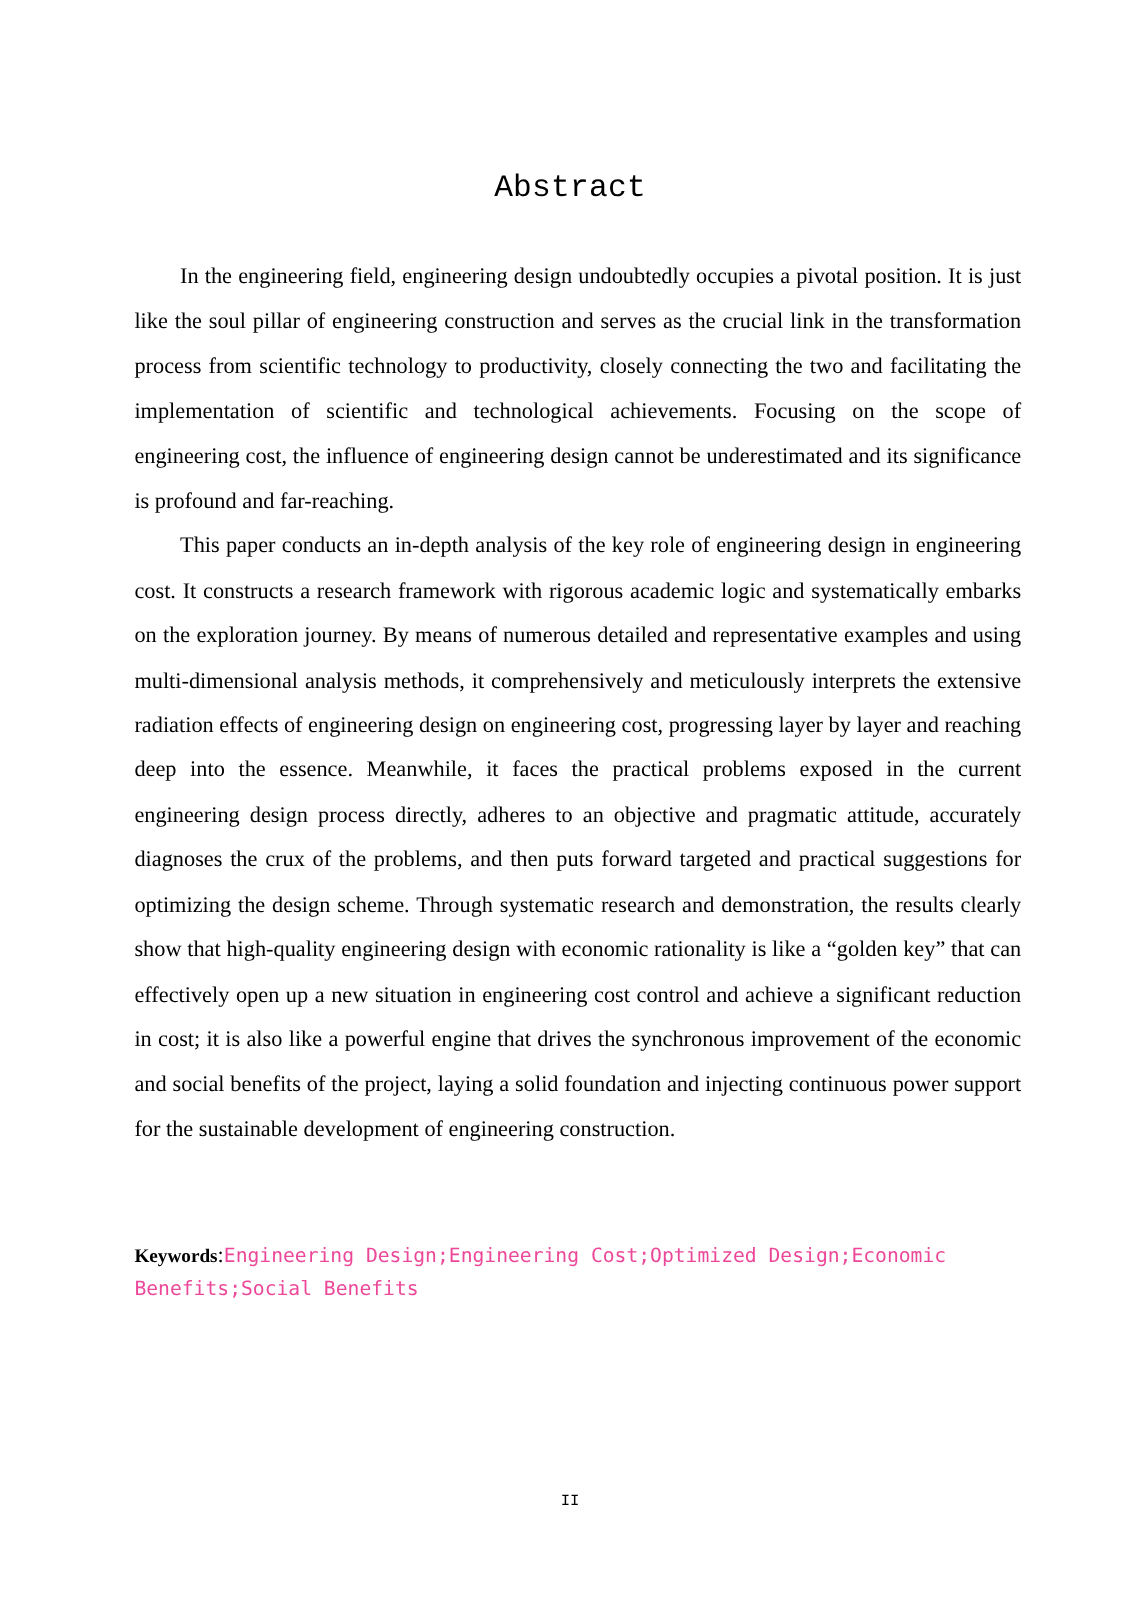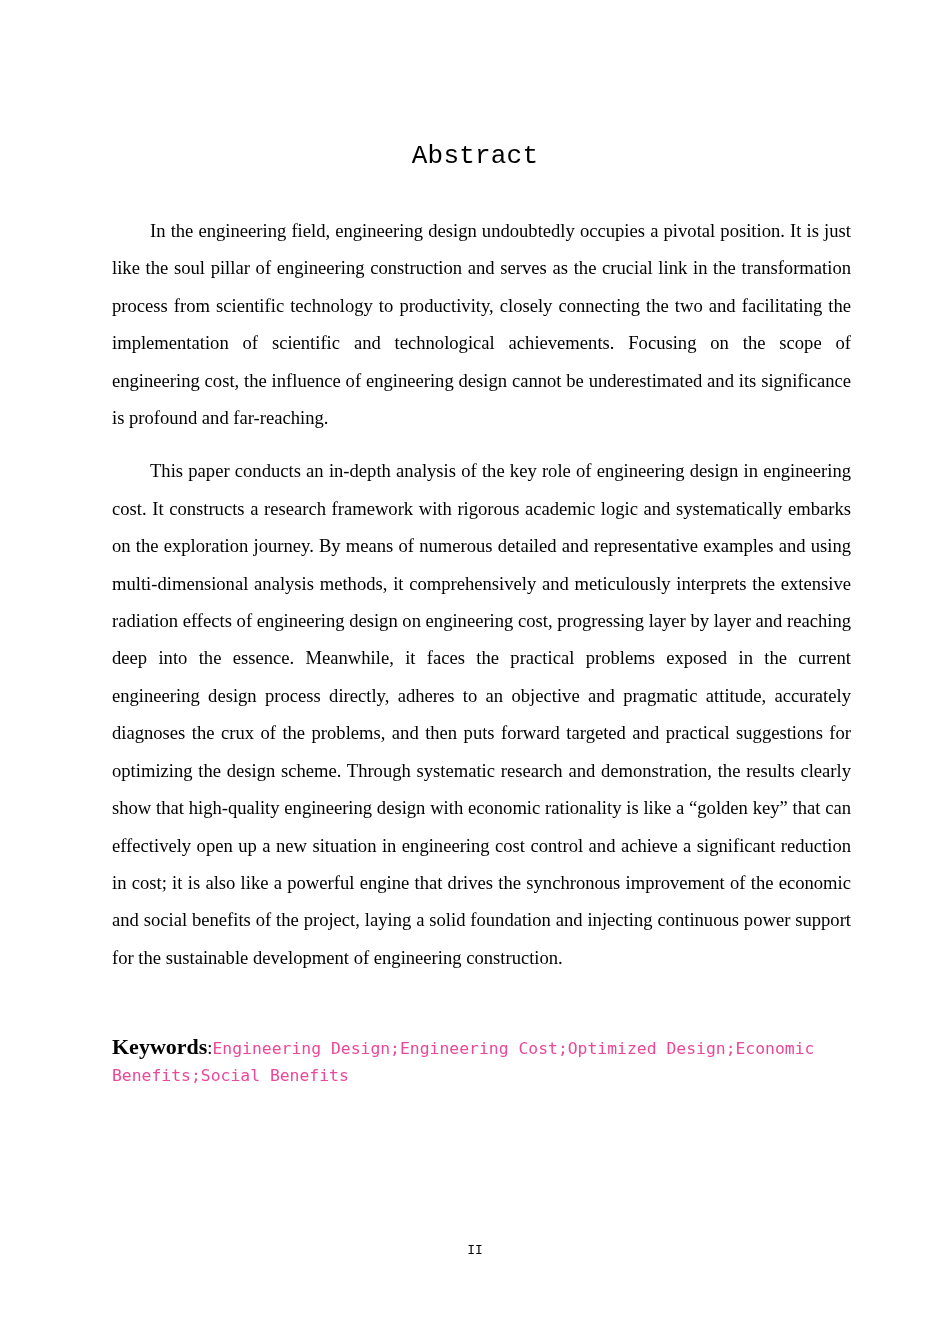--- a/index.html
+++ b/index.html
@@ -52,41 +52,41 @@
     text-align: justify;
     text-justify: inter-word;
     font-family: "Liberation Serif", "DejaVu Serif", serif;
     font-size: 18.6px;
     line-height: 37.4px;
     text-indent: 38px;
     color: #000;
     hyphens: none;
   }
   .para + .para {
-    margin-top: 16px;
+    margin-top: 0px;
   }
 
   
   .keywords-block {
     position: absolute;
     top: 1034px;
     left: 112px;
     width: 739px;
   }
   .keywords-line {
     margin: 0;
     font-size: 18.6px;
     line-height: 25.5px;
     text-align: left;
     white-space: normal;
   }
   .kw-label {
     font-family: "Liberation Serif", "DejaVu Serif", serif;
     font-weight: bold;
-    font-size: 22px;
+    font-size: 16px;
   }
   .kw-colon {
     font-family: "Liberation Serif", "DejaVu Serif", serif;
     font-size: 18.6px;
   }
   .kw-values {
     font-family: "DejaVu Sans Mono", "Liberation Mono", monospace;
     font-size: 16.4px;
     letter-spacing: 0px;
     color: #ec4899;

